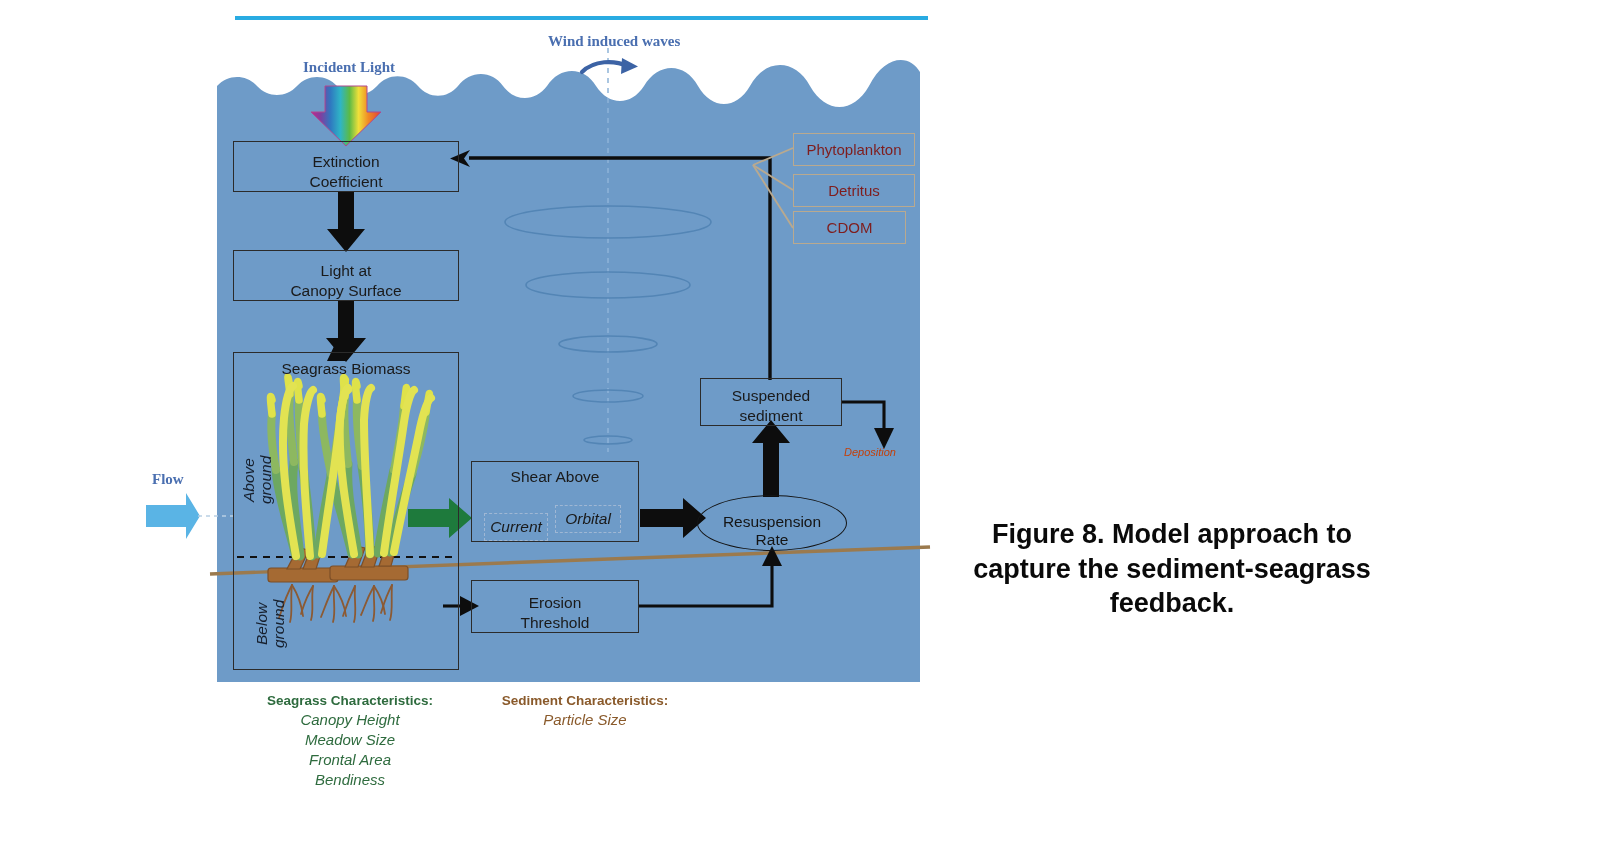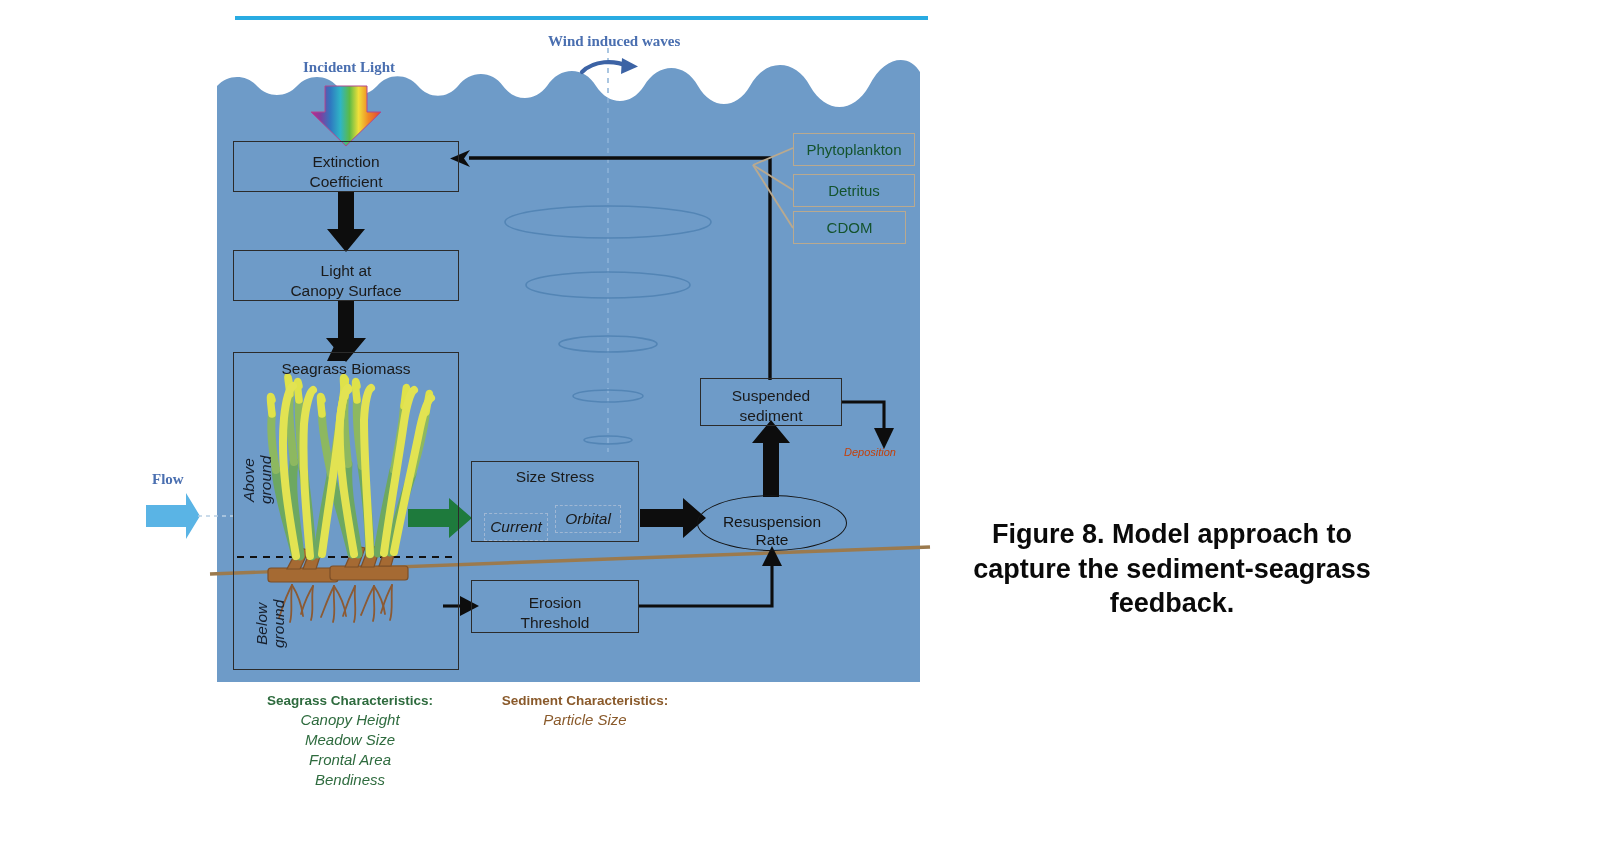--- a/index.html
+++ b/index.html
@@ -39,21 +39,21 @@
     align-items: center;
     justify-content: flex-start;
     color: #1a1a1a;
     font-size: 15.5px;
     text-align: center;
     line-height: 1.25;
   }
   .box.centered { justify-content: flex-end; }
   .faded-box {
     border: 1.4px solid #b9a98f;
-    color: #14532d;
+    color: #7f1d1d;
     display: flex;
     align-items: center;
     justify-content: center;
     font-size: 15px;
     background: transparent;
   }
   .dashed-sub {
     border: 1px dashed #9fb7d4;
     display: flex; align-items: center; justify-content: center;
     font-style: italic;
@@ -312,21 +312,21 @@
     <span>Seagrass Biomass</span>
   </div>
 
   <div class="abs vert-label" style="left:240px; top:434px; height:92px;"><span style="white-space:pre-line;">Above
 ground</span></div>
 
   <div class="abs vert-label" style="left:253px; top:578px; height:92px;"><span style="white-space:pre-line;">Below
 ground</span></div>
 
   <div class="abs box" style="left:471px; top:461px; width:168px; height:81px; padding-top:5px;">
-    <span>Size Stress</span>
+    <span>Shear Above</span>
   </div>
   <div class="abs dashed-sub" style="left:484px; top:513px; width:64px; height:28px;">
     <span>Current</span>
   </div>
   <div class="abs dashed-sub" style="left:555px; top:505px; width:66px; height:28px;">
     <span>Orbital</span>
   </div>
 
   <div class="abs box centered" style="left:471px; top:580px; width:168px; height:53px;">
     <span style="white-space:pre-line;">Erosion

